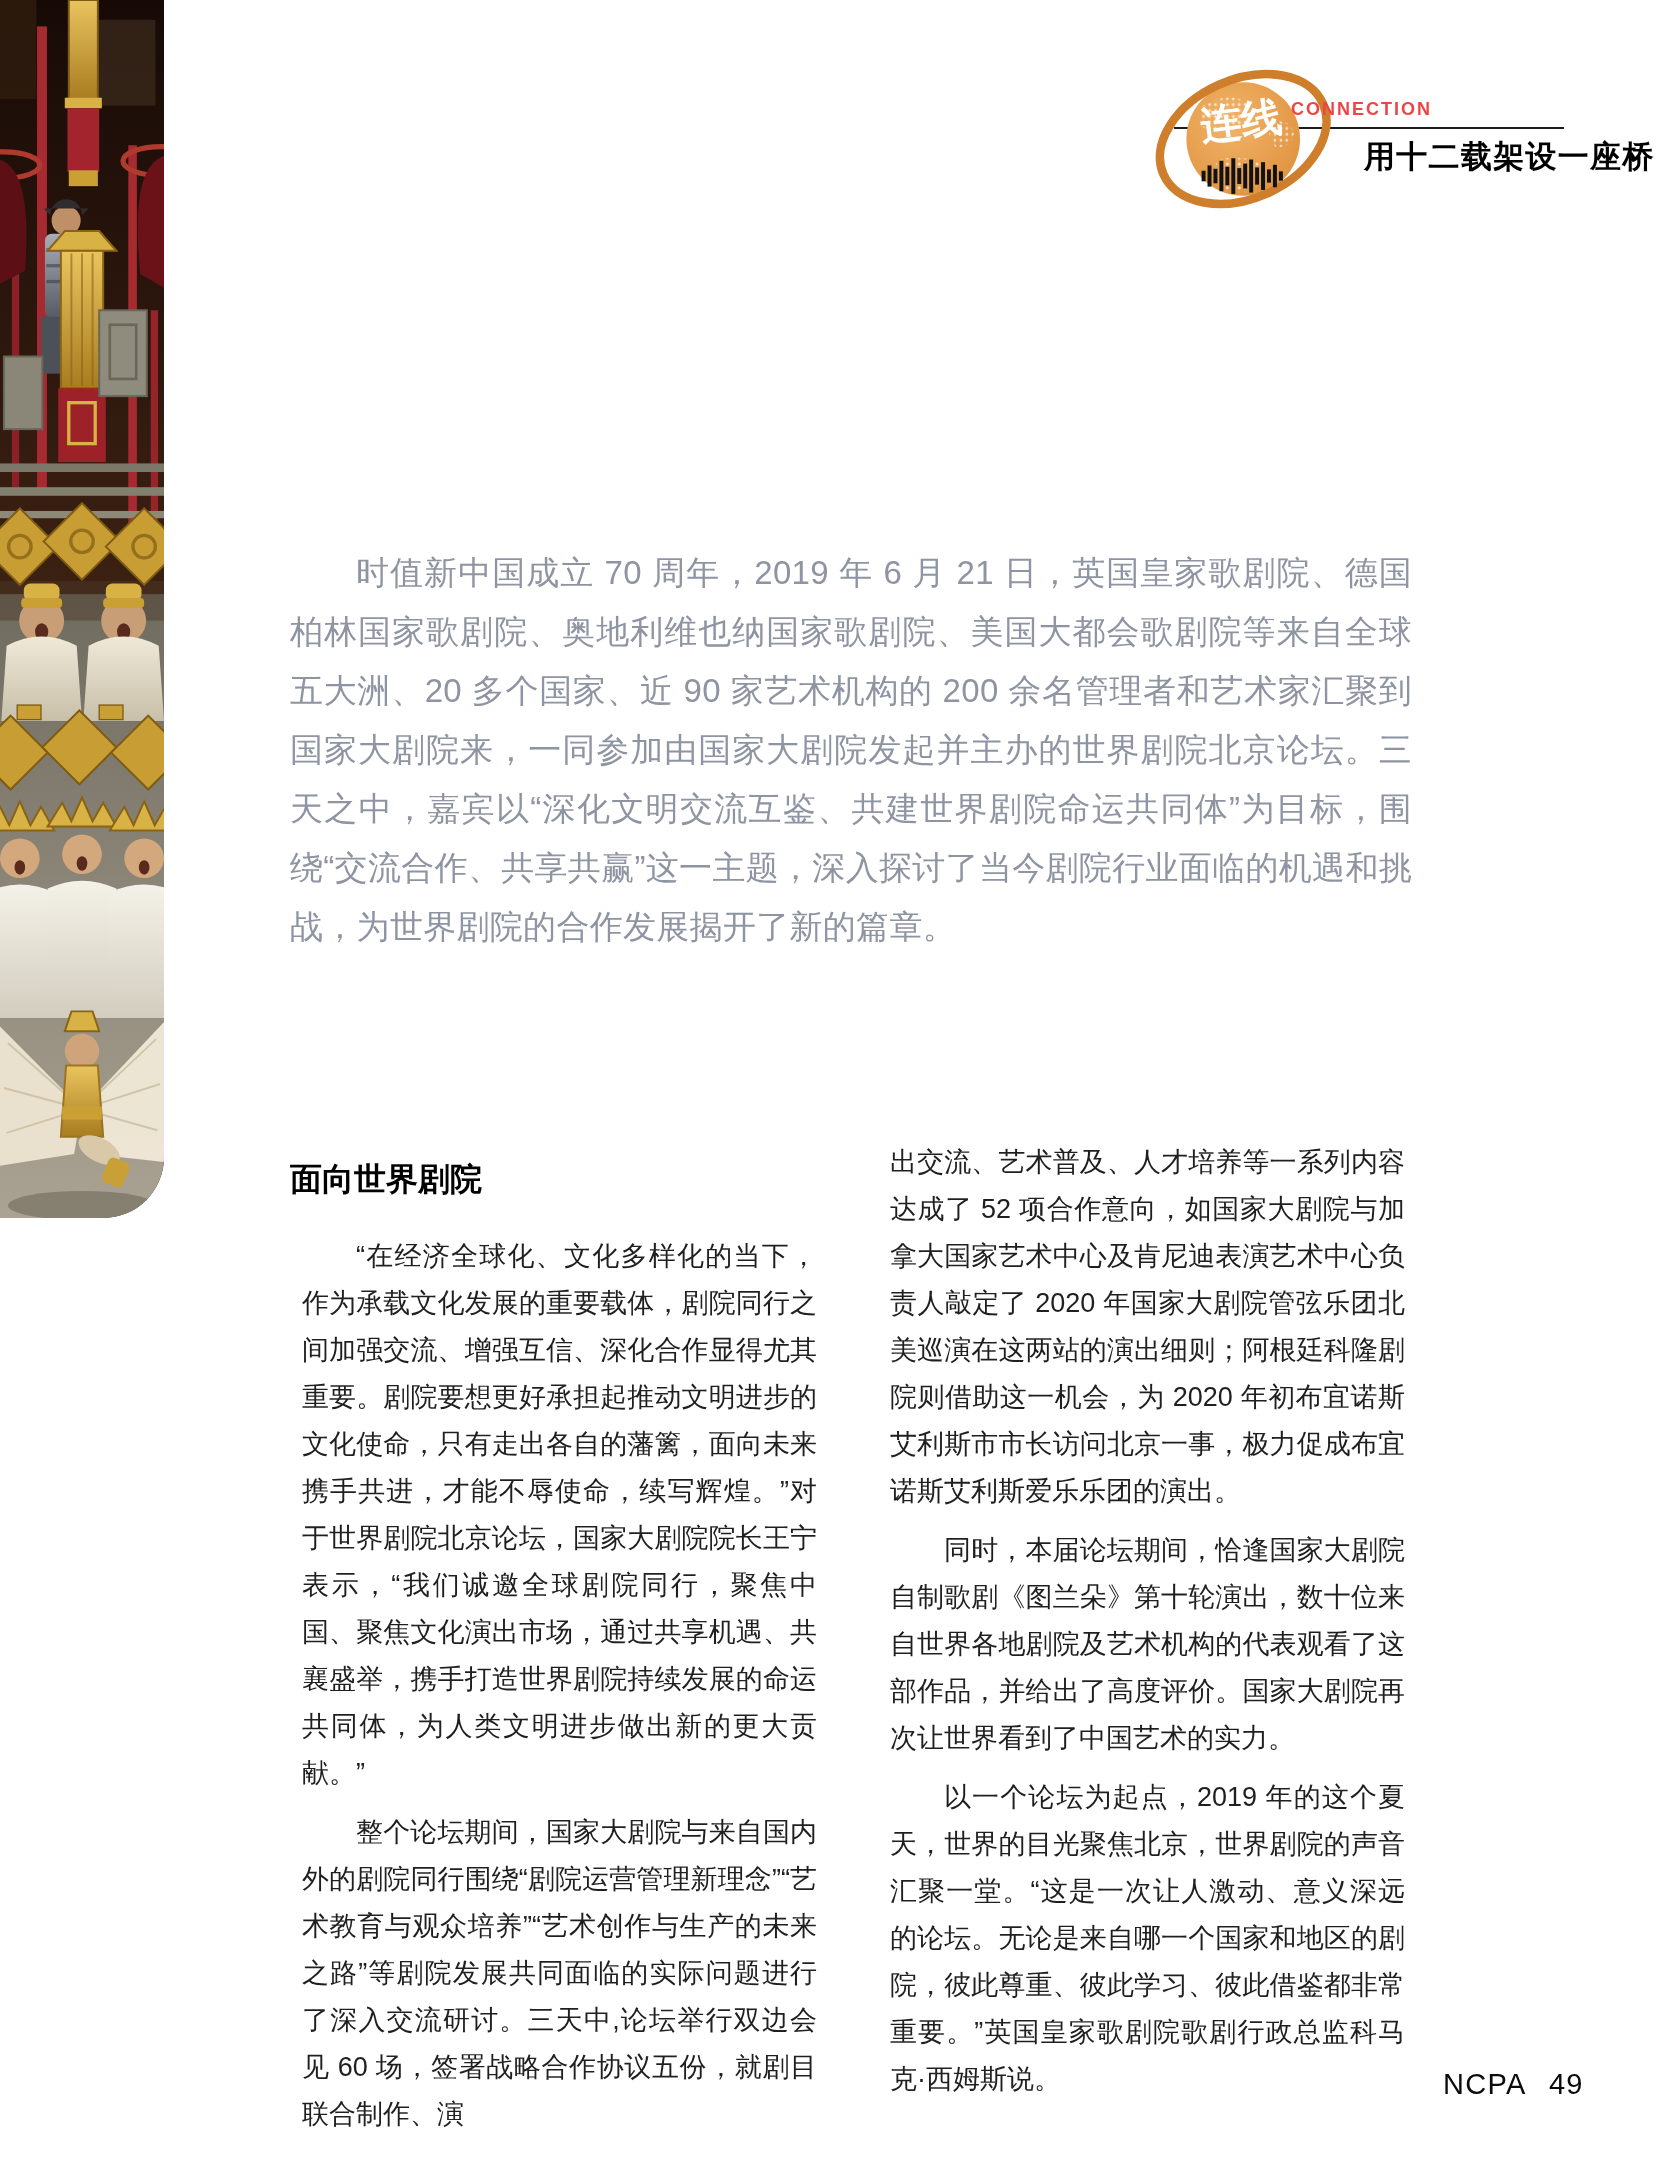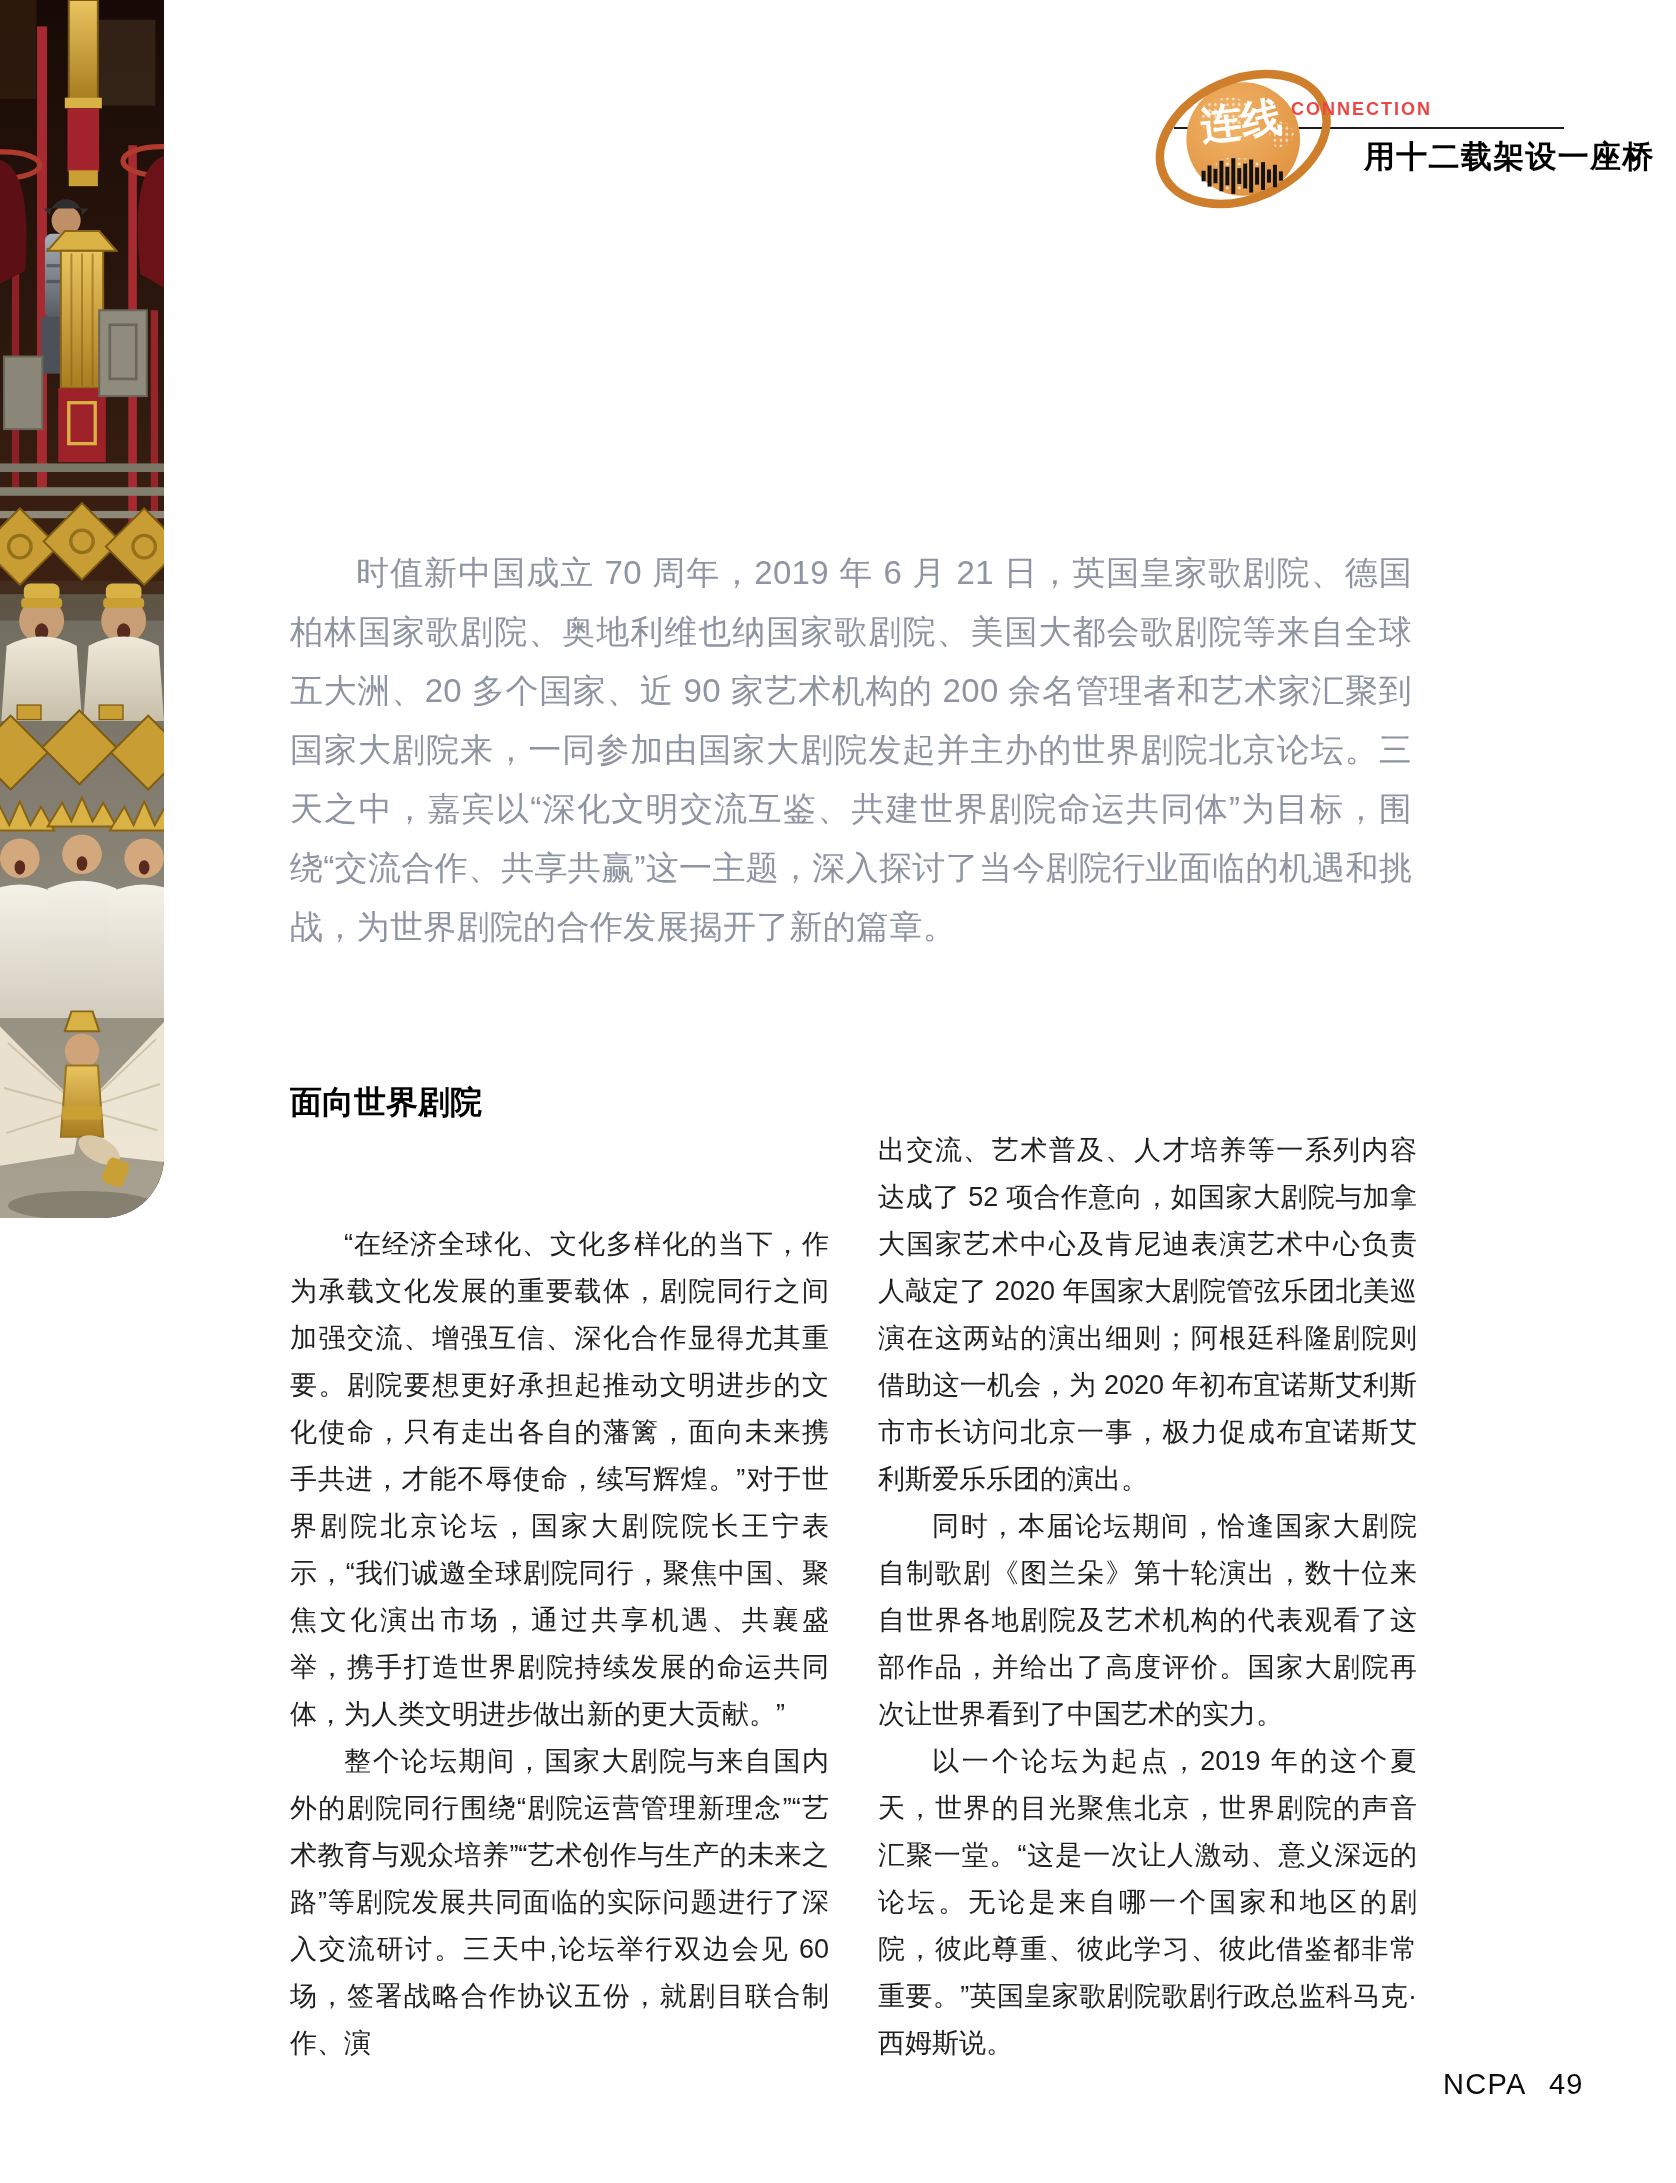--- a/index.html
+++ b/index.html
@@ -26,27 +26,27 @@
     color:#000;letter-spacing:1.3px;
   }
   
   .intro{
     position:absolute;left:290px;top:543px;width:1122px;
     font-size:33px;line-height:59px;color:#8e94a2;
     text-align:justify;text-indent:2em;letter-spacing:0.3px;
   }
   
   .article-heading{
-    position:absolute;left:290px;top:1081px;font-size:32px;font-weight:bold;color:#000;
+    position:absolute;left:290px;top:1158px;font-size:32px;font-weight:bold;color:#000;
   }
   .col{
     position:absolute;width:539px;font-size:27px;line-height:47px;color:#1f1f1f;
     text-align:justify;
   }
-  .col p{margin:0;text-indent:2em;}
+  .col p{margin:12px;text-indent:2em;}
   .col p.cont{text-indent:0;}
   .col-left{left:290px;top:1221px;}
   .col-right{left:878px;top:1127px;}
   
   .page-number{
     position:absolute;left:1443px;top:2068px;font-size:29px;color:#0b0b0b;
     letter-spacing:1.3px;word-spacing:14.5px;
   }
 </style>
 </head>

